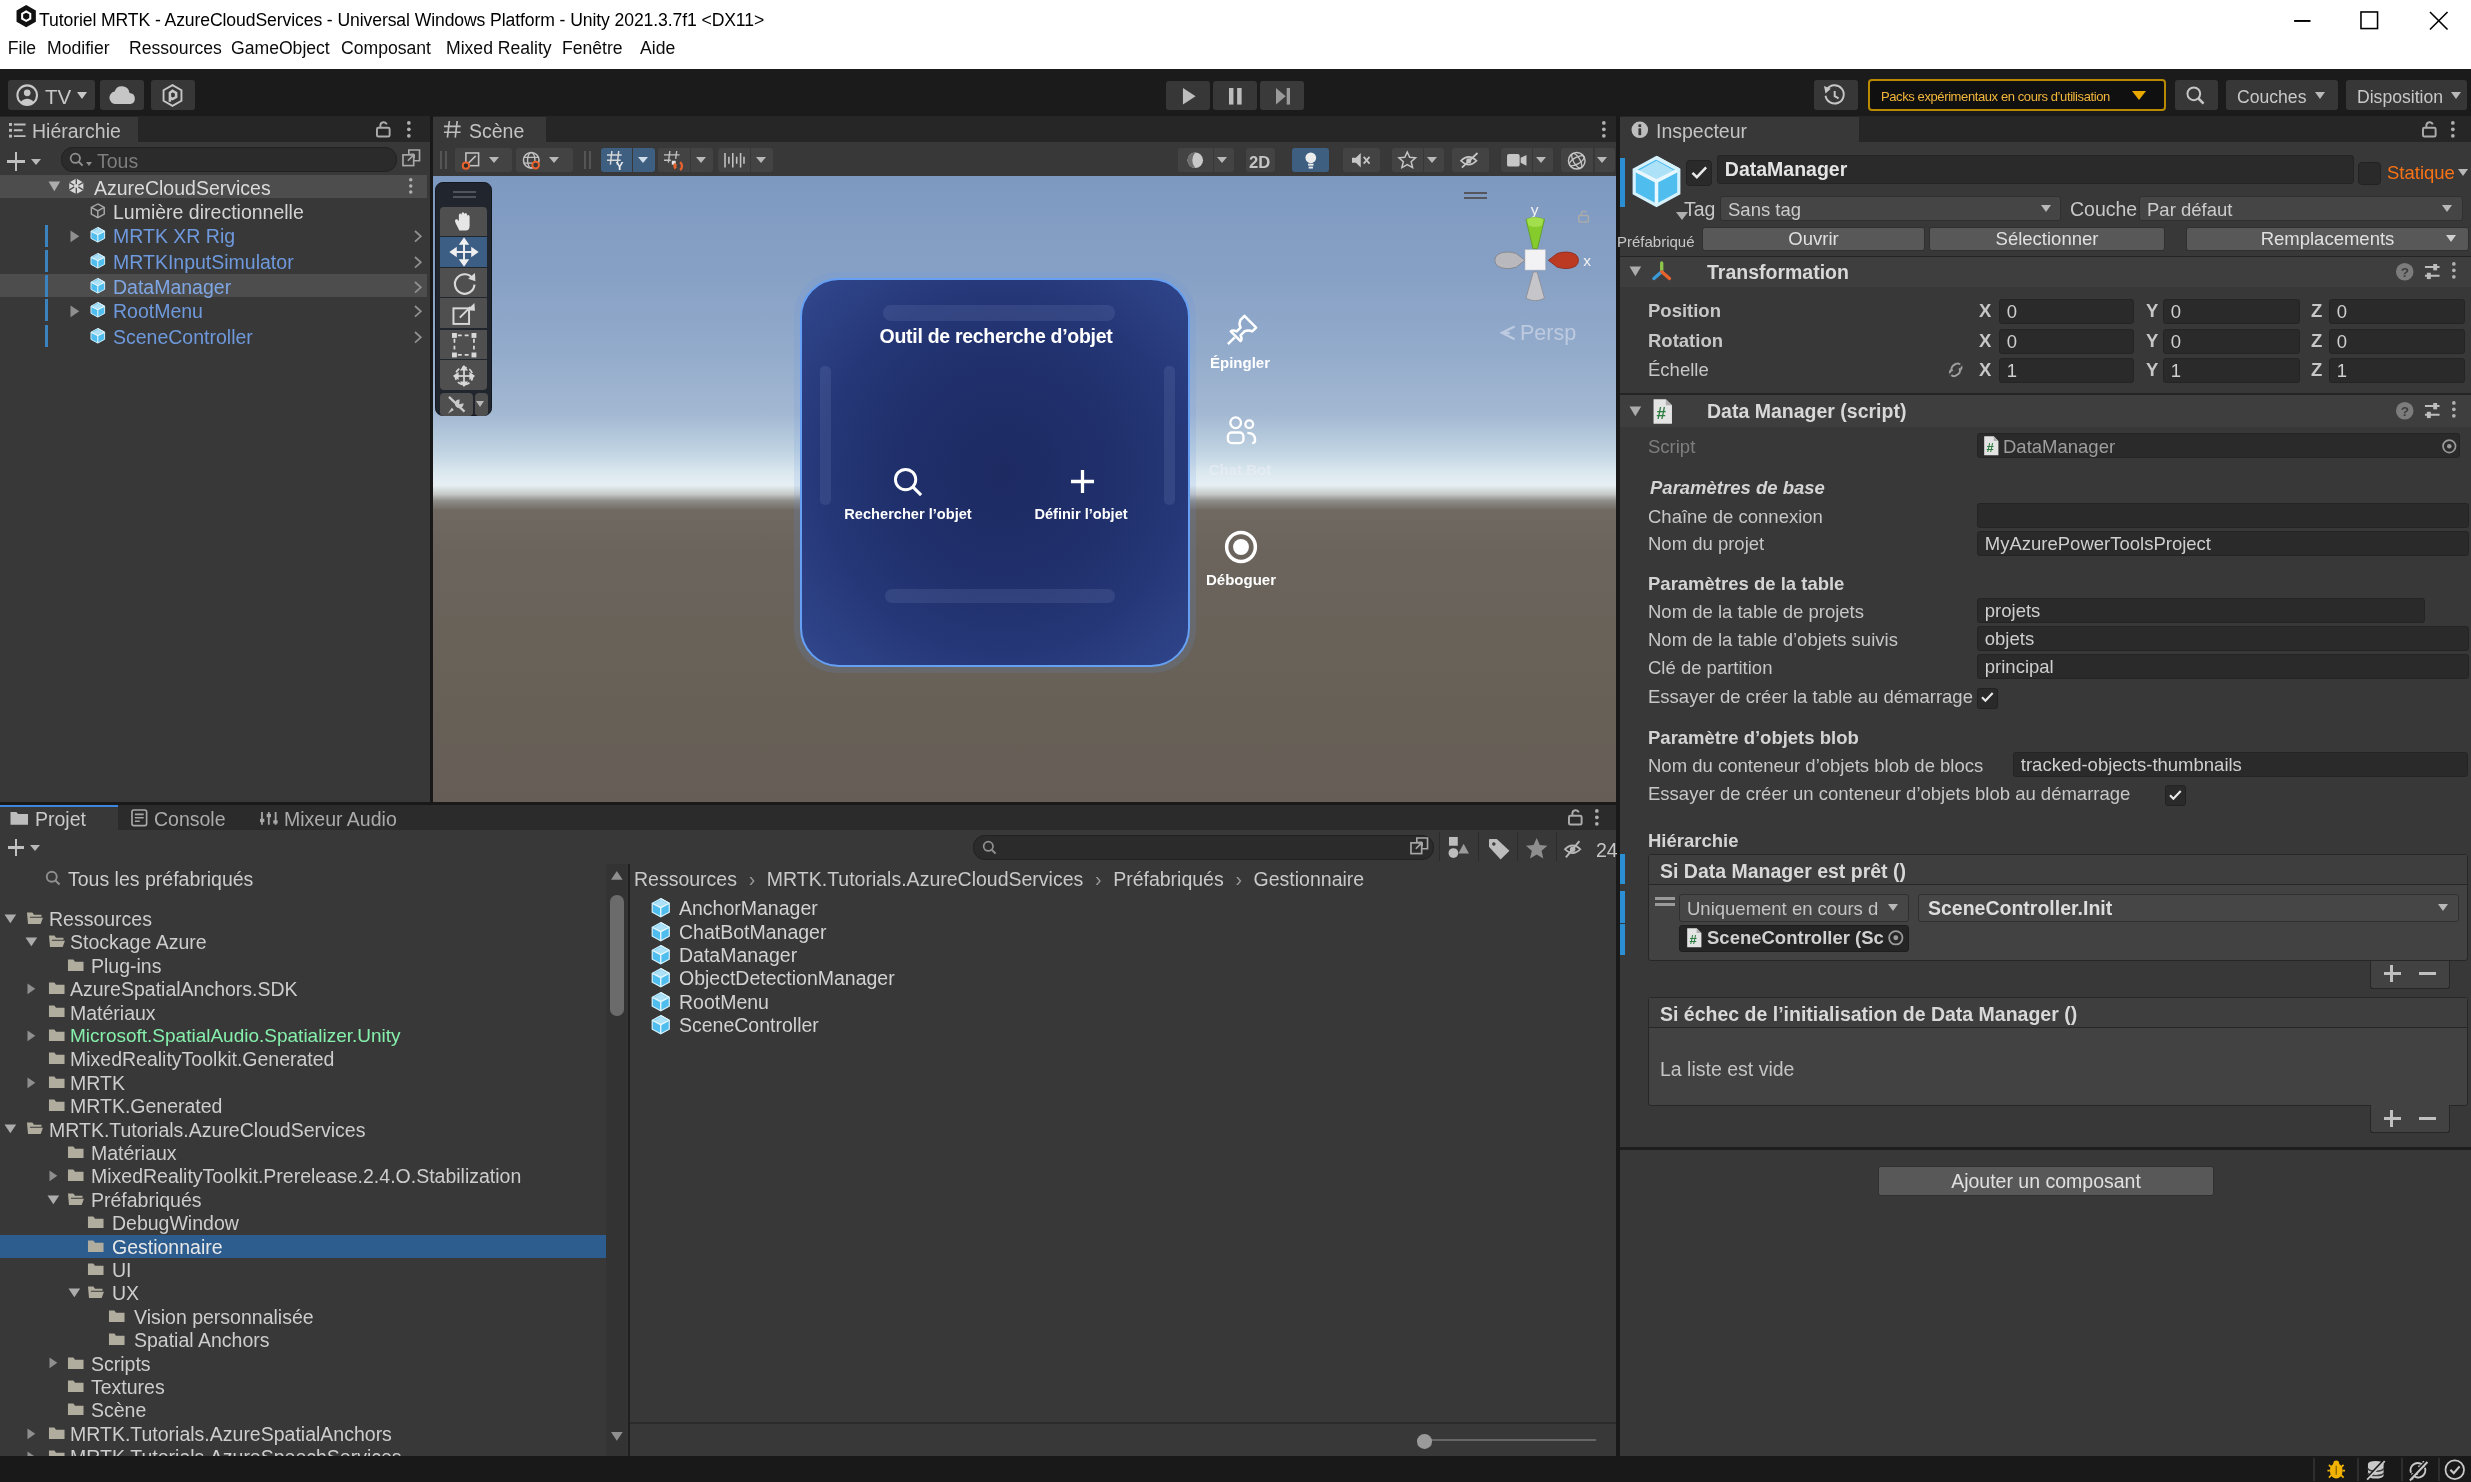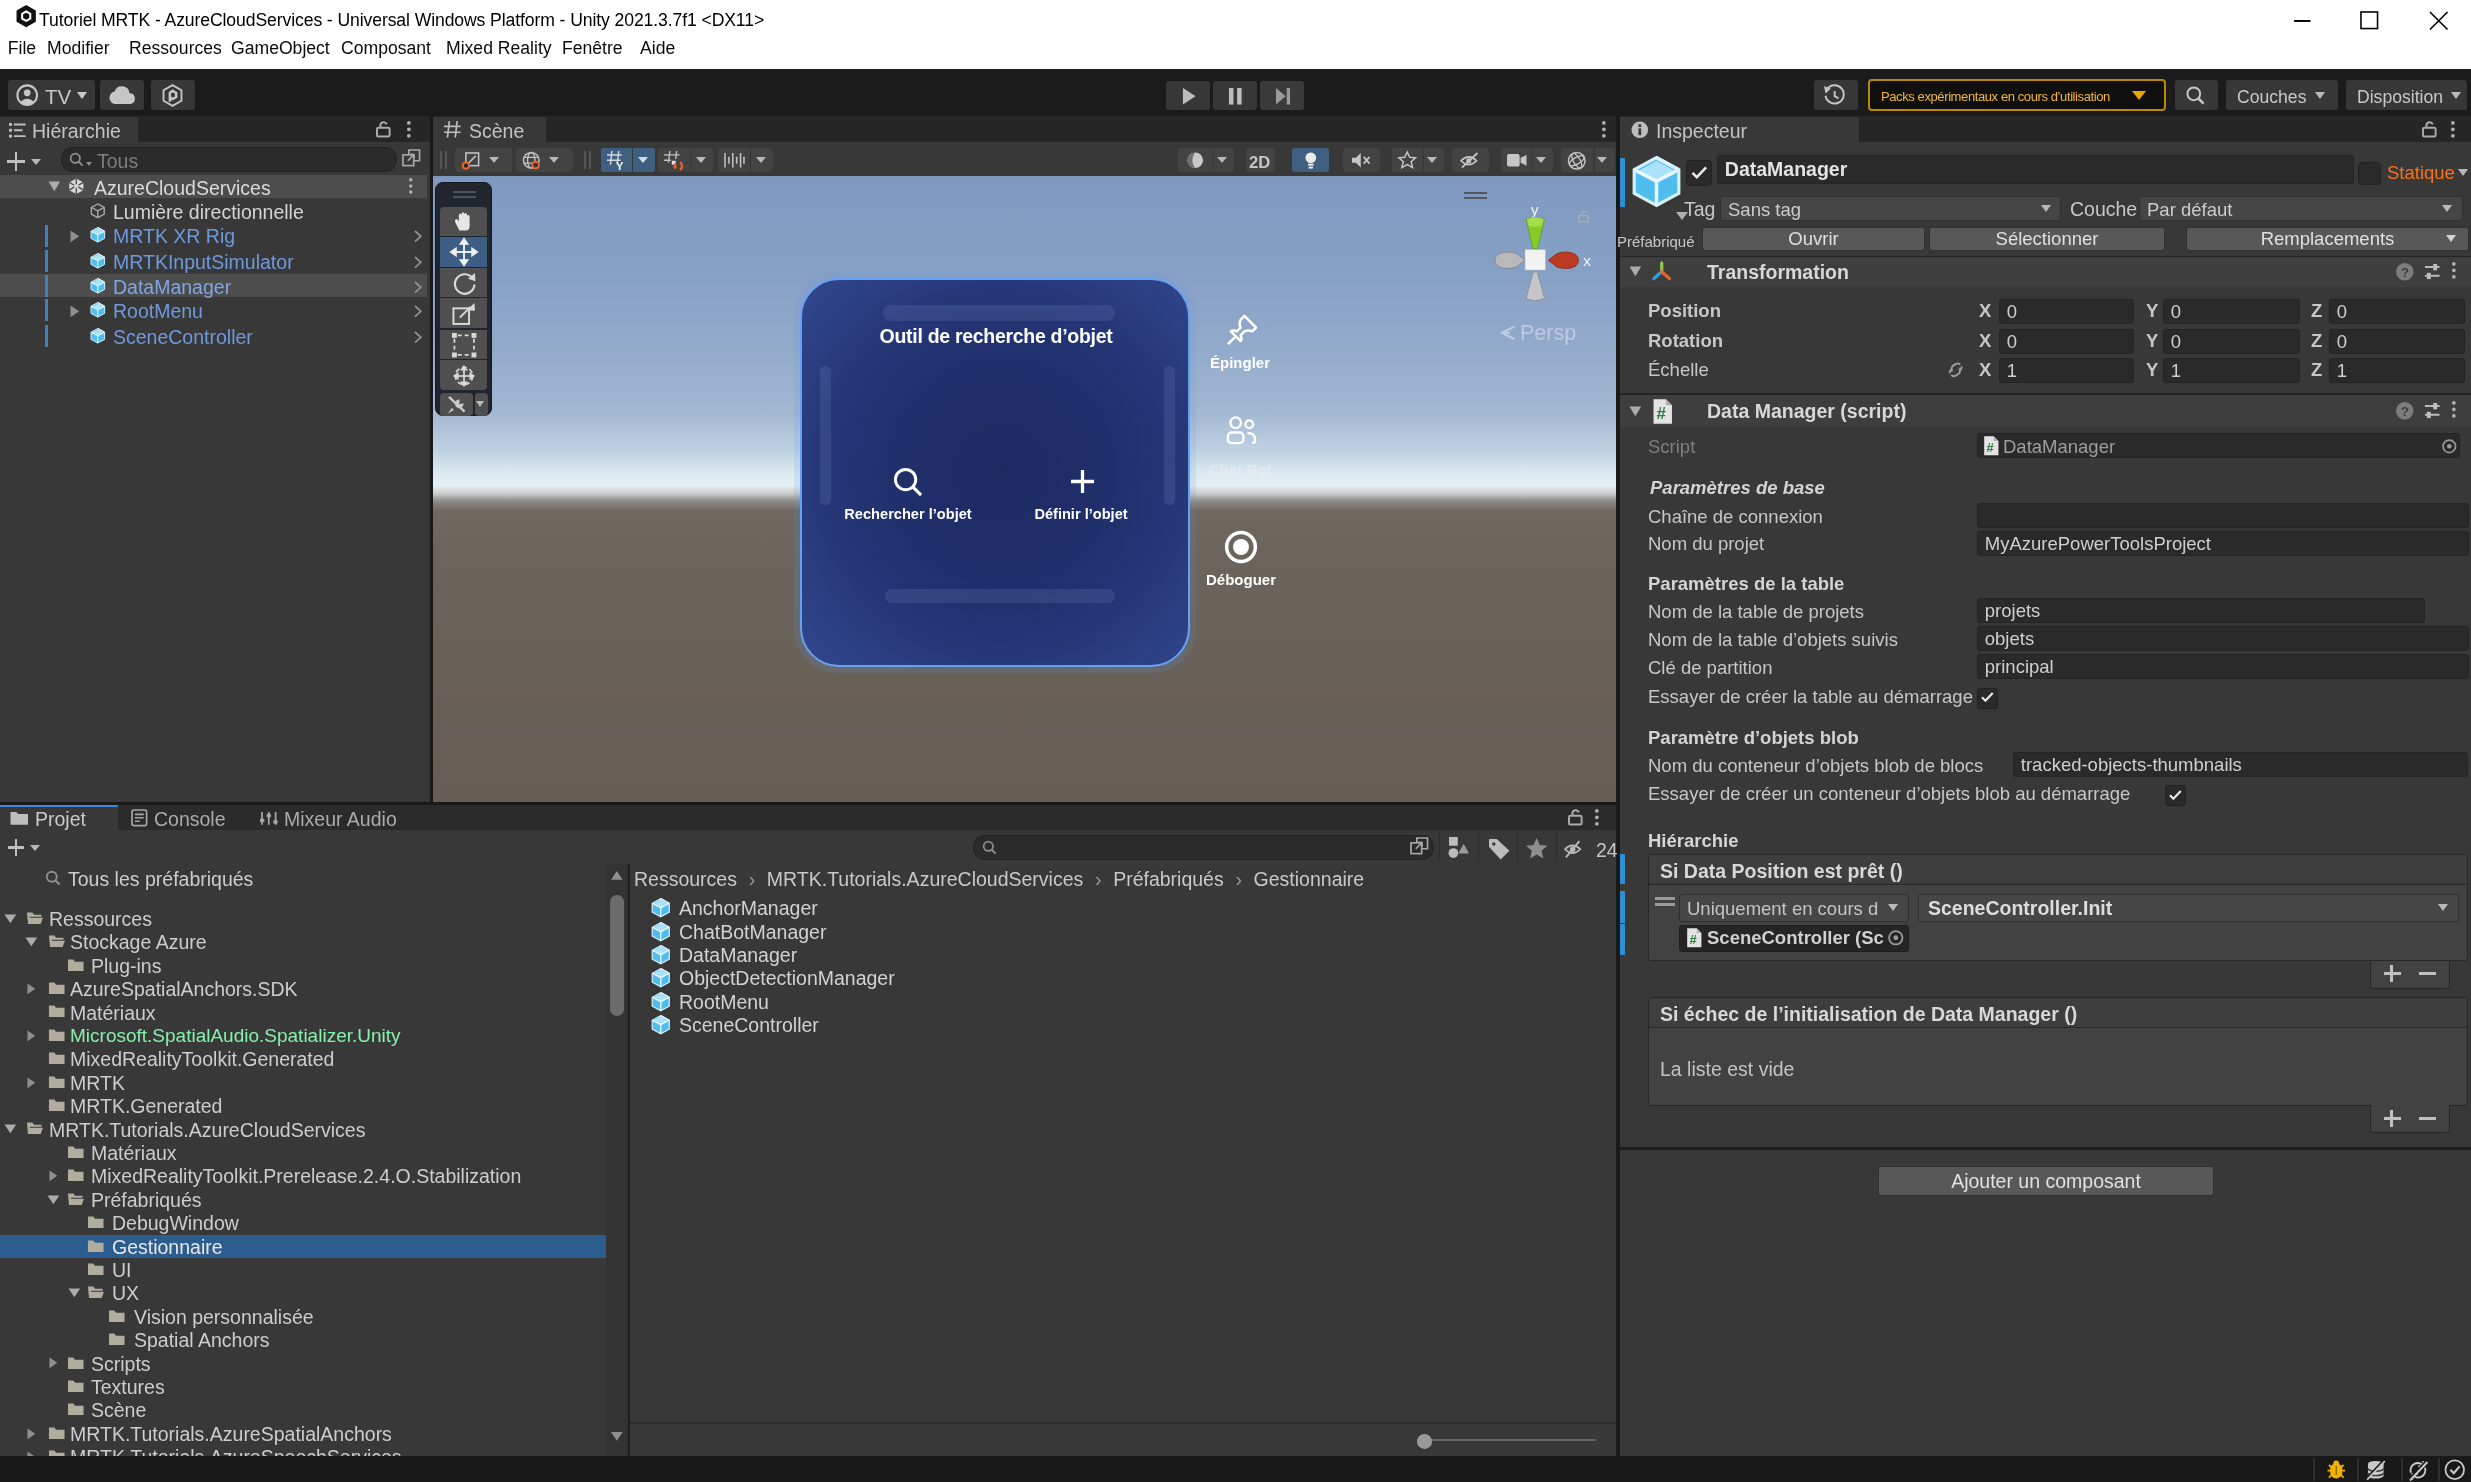--- a/index.html
+++ b/index.html
@@ -631,21 +631,21 @@
   <div class="field" style="left:2013px;top:752px;width:455px;height:25px;">tracked-objects-thumbnails</div>
   <div class="lbl" style="left:1648px;top:783px;">Essayer de créer un conteneur d’objets blob au démarrage</div>
   <div class="abs" style="left:2165px;top:785px;width:20.5px;height:20.5px;background:#2A2A2A;border:1px solid #222;border-radius:2.9px;box-sizing:border-box;"></div>
   <svg style="left:2169px;top:790px;" width="12.7" height="10.7" viewBox="0 0 13 11">
         <path d="M1 5.5 L4.5 9 L12 1" fill="none" stroke="#E9E9E9" stroke-width="2.2"></path>
       </svg>
   <div class="lbl bold" style="left:1648px;top:830px;color:#D4D4D4;">Hiérarchie</div>
 
   <div class="abs" style="left:1648px;top:854px;width:820px;height:107px;background:#424242;border:1px solid #272727;border-radius:2.9px;box-sizing:border-box;"></div>
   <div class="abs" style="left:1649px;top:855px;width:818px;height:29px;background:#3E3E3E;border-bottom:1px solid #272727;"></div>
-  <div class="txt" style="left:1660px;top:860px;font-size:19.5px;font-weight:bold;color:#D8D8D8;">Si Data Position est prêt ()</div>
+  <div class="txt" style="left:1660px;top:860px;font-size:19.5px;font-weight:bold;color:#D8D8D8;">Si Data Manager est prêt ()</div>
   <div class="abs" style="left:1620px;top:854px;width:4.9px;height:30px;background:#2C8FD4;"></div>
   <div class="abs" style="left:1620px;top:891px;width:4.9px;height:32px;background:#2C8FD4;"></div>
   <div class="abs" style="left:1620px;top:924px;width:4.9px;height:31px;background:#2C8FD4;"></div>
   <div class="abs" style="left:1655px;top:897px;width:19.5px;height:2.9px;background:#9A9A9A;"></div>
   <div class="abs" style="left:1655px;top:903px;width:19.5px;height:2.9px;background:#9A9A9A;"></div>
   <div class="ddown" style="left:1679px;top:894px;width:230px;height:28px;background:#464646;overflow:hidden;"></div>
   <div class="txt" style="left:1687px;top:898px;font-size:18.5px;color:#C4C4C4;width:191px;overflow:hidden;">Uniquement en cours d</div>
   <div class="caret" style="left:1888px;top:904px;border-top-width:7.8px;border-left-width:5.9px;border-right-width:5.9px;"></div>
   <div class="ddown" style="left:1918px;top:894px;width:541px;height:28px;background:#464646;"></div>
   <div class="txt" style="left:1928px;top:897px;font-size:19.5px;font-weight:bold;color:#DDD;">SceneController.Init</div>

